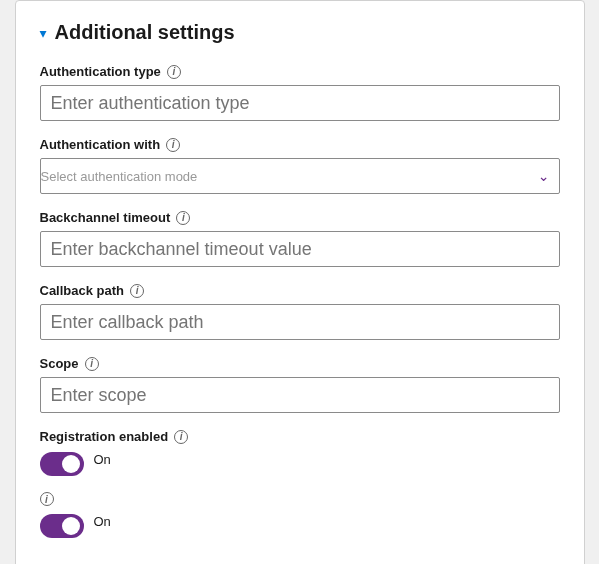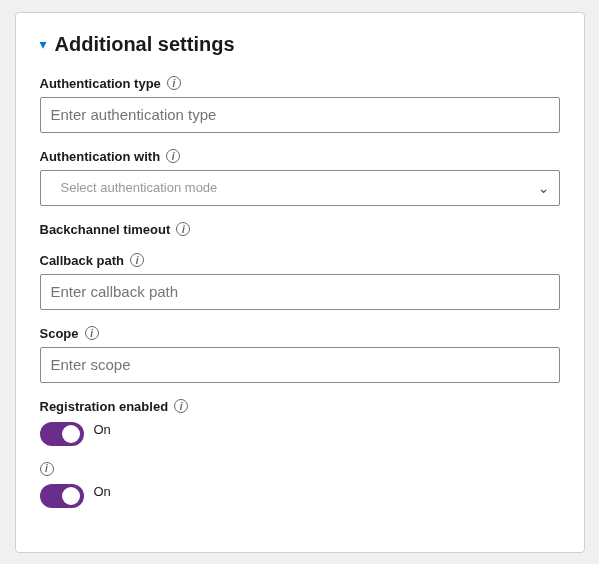--- a/index.html
+++ b/index.html
@@ -73,37 +73,37 @@
       cursor: pointer;
       flex-shrink: 0;
     }
 
     .text-input {
       width: 100%;
       height: 36px;
       border: 1px solid #8a8a8a;
       border-radius: 2px;
       padding: 0 10px;
-      font-size: 15px;
+      font-size: 18px;
       color: #3b82f6;
       outline: none;
       background: #fff;
     }
 
     .select-wrapper {
       position: relative;
       width: 100%;
     }
 
     .select-input {
       width: 100%;
       height: 36px;
       border: 1px solid #8a8a8a;
       border-radius: 2px;
-      padding: 0 20px;
+      padding: 0 0;
       font-size: 13px;
       color: #999;
       outline: none;
       background: #fff;
       appearance: none;
       cursor: pointer;
     }
 
     .select-arrow {
       position: absolute;
@@ -195,20 +195,21 @@
       </select>
       <span class="select-arrow">⌄</span>
     </div>
   </div>
 
   <div class="field-group">
     <div class="field-label">
       <span>Backchannel timeout</span>
       <span class="info-icon">i</span>
     </div>
+    <input type="text" class="text-input" placeholder="Enter backchannel timeout value" style="">
   </div>
 
   <div class="field-group">
     <div class="field-label">
       <span>Callback path</span>
       <span class="info-icon">i</span>
     </div>
     <input type="text" class="text-input" placeholder="Enter callback path" style="">
   </div>
 

